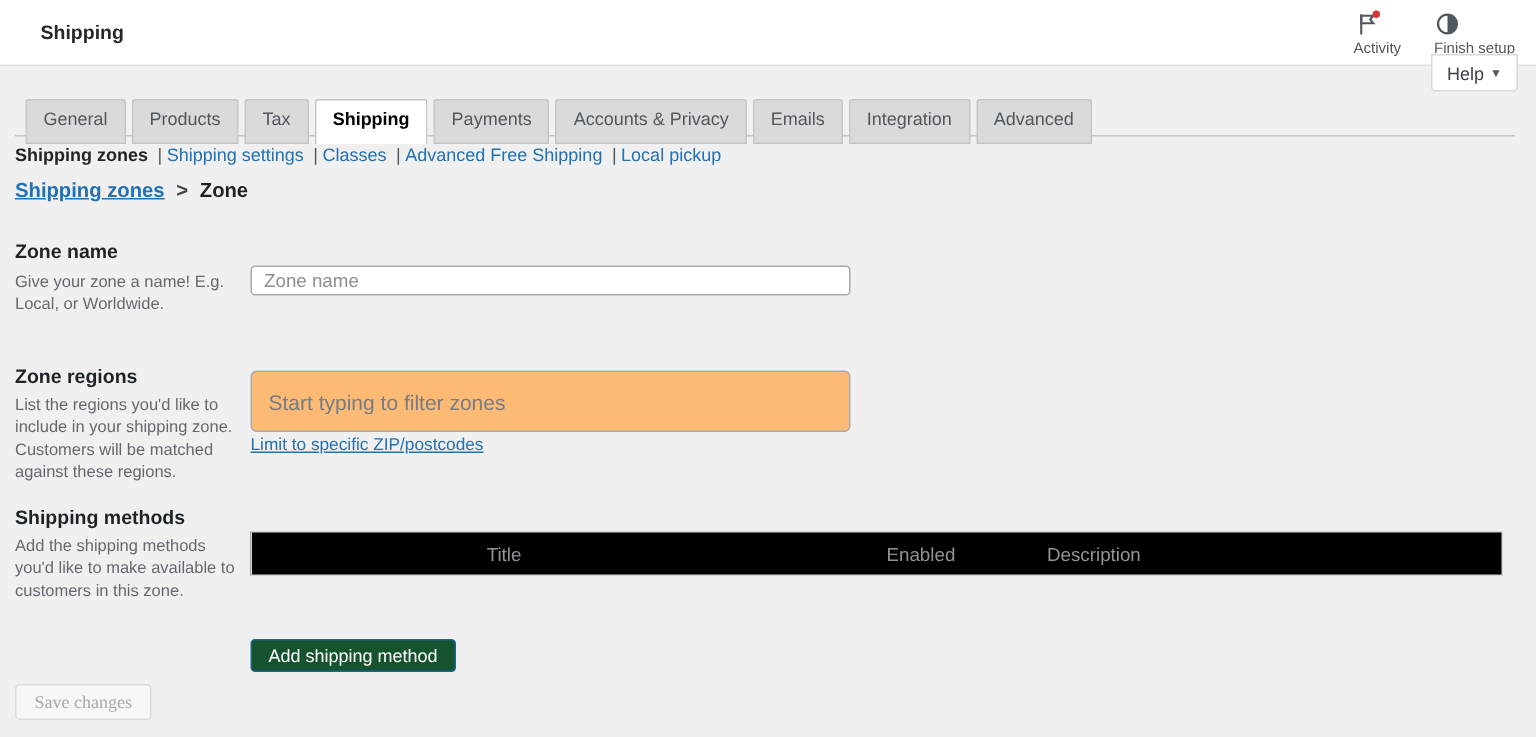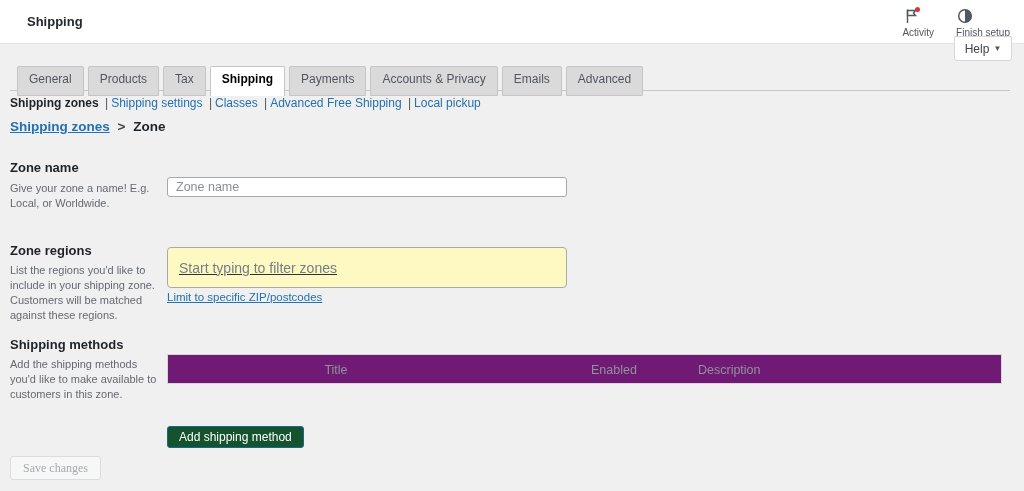--- a/index.html
+++ b/index.html
@@ -75,34 +75,34 @@
     position:absolute; top:177px; left:167px; width:400px; height:20px;
     border:1px solid #a7aaad; border-radius:3px; background:#fff;
     font-family:"Liberation Sans", sans-serif; font-size:12.5px; color:#2c3338; padding:0 8px;
   }
   .input-zone-name::placeholder { color:#8c8f94; opacity:1; }
 
   .h-zone-regions { top:243px; }
   .d-zone-regions { top:263px; }
   .input-zone-regions {
     position:absolute; top:247px; left:167px; width:400px; height:41px;
-    border:1px solid #a7aaad; border-radius:4px; background:#fef9c3;
-    font-family:"Liberation Sans", sans-serif; font-size:14px; color:#2c3338; padding:0 11px;text-decoration:underline;
+    border:1px solid #a7aaad; border-radius:4px; background:#fdba74;
+    font-family:"Liberation Sans", sans-serif; font-size:14px; color:#2c3338; padding:0 11px;
   }
   .input-zone-regions::placeholder { color:#757d85; opacity:1; }
   .zip-link {
     position:absolute; top:291px; left:167px;
     font-size:11.5px; color:#2271b1; text-decoration:underline; cursor:pointer;
   }
 
   .h-methods { top:337px; }
   .d-methods { top:357px; }
   .methods-table {
     position:absolute; top:354px; left:167px; width:835px; height:30px;
-    background:#701a75; border:1px solid #d5d7da;
+    background:#000000; border:1px solid #d5d7da;
   }
   .methods-table .th { position:absolute; top:0; height:30px; line-height:30px; font-size:12.5px; color:#8f9499; }
   .th-title { left:0; width:336px; text-align:center; }
   .th-enabled { left:423px; }
   .th-description { left:530px; }
 
   .add-method-btn {
     position:absolute; top:426px; left:167px; height:22px;
     background:#14532d; color:#ffffff; border:1px solid #1c6494; border-radius:3px;
     font-family:"Liberation Sans", sans-serif; font-size:12px; padding:0 11px; cursor:pointer;
@@ -149,20 +149,21 @@
 
 <div class="tab-line"></div>
 <div class="tabs">
   <span class="tab">General</span>
   <span class="tab">Products</span>
   <span class="tab">Tax</span>
   <span class="tab active">Shipping</span>
   <span class="tab">Payments</span>
   <span class="tab">Accounts &amp; Privacy</span>
   <span class="tab">Emails</span>
+  <span class="tab">Integration</span>
   <span class="tab">Advanced</span>
 </div>
 
 <div class="subnav">
   <span class="current">Shipping zones</span>
   <span class="sep">|</span><a>Shipping settings</a>
   <span class="sep">|</span><a>Classes</a>
   <span class="sep">|</span><a>Advanced Free Shipping</a>
   <span class="sep">|</span><a>Local pickup</a>
 </div>

